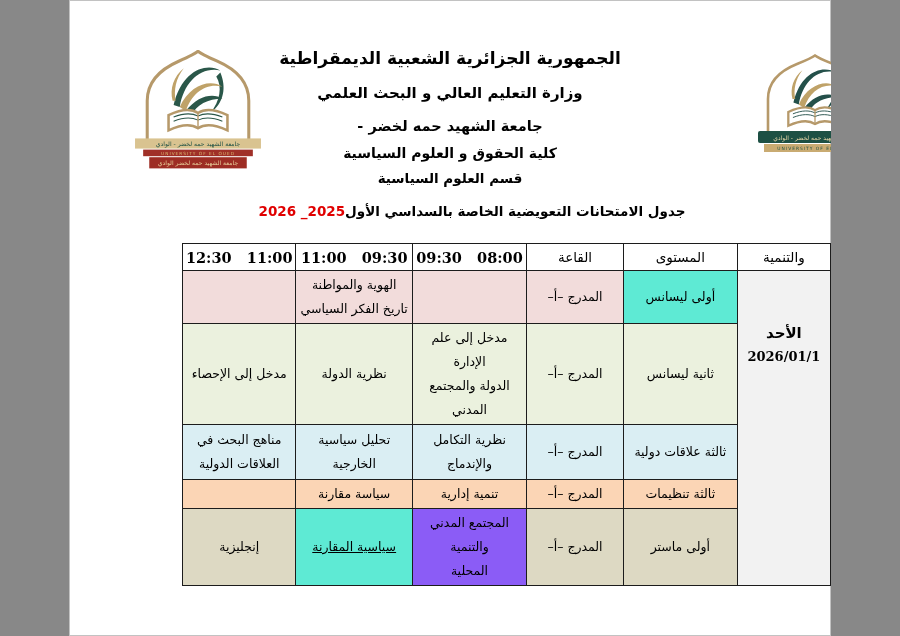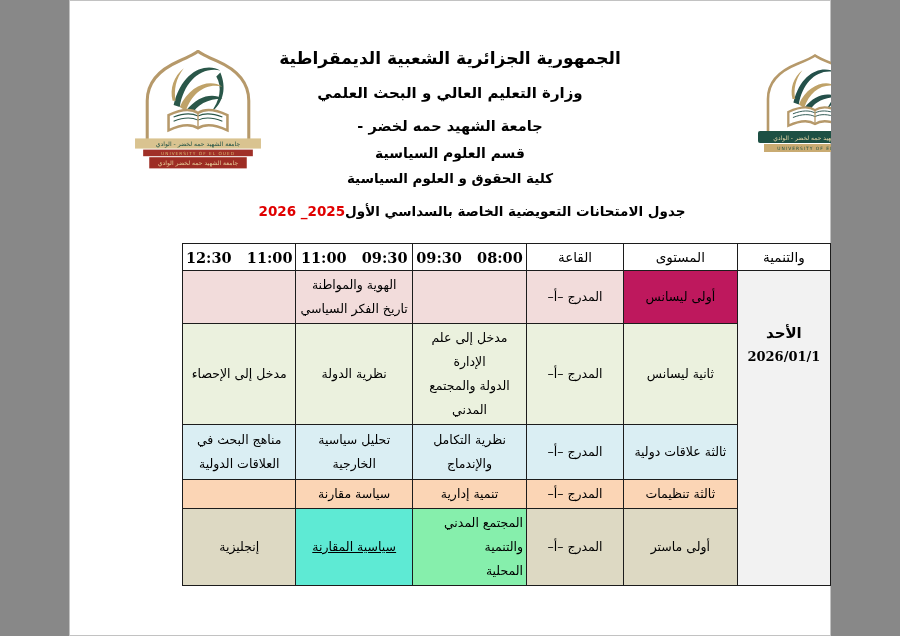--- a/index.html
+++ b/index.html
@@ -102,22 +102,22 @@
       <text x="59" y="84.6" font-size="6" fill="#e8d7a8" text-anchor="middle">جامعة الشهيد حمه لخضر - الوادي</text>
       <rect x="8" y="89" width="102" height="8" fill="#c9ab72"></rect>
       <text x="59" y="95.2" font-size="4.4" fill="#1d5044" text-anchor="middle" letter-spacing="1">UNIVERSITY OF EL OUED</text>
     </svg>
   </div>
 
   <div class="org">
     <div class="org-line">الجمهورية الجزائرية الشعبية الديمقراطية</div>
     <div class="org-line">وزارة التعليم العالي و البحث العلمي</div>
     <div class="org-line">- جامعة الشهيد حمه لخضر</div>
+    <div class="org-line">كلية الحقوق و العلوم السياسية</div>
     <div class="org-line">قسم العلوم السياسية</div>
-    <div class="org-line">كلية الحقوق و العلوم السياسية</div>
   </div>
 
   <div class="title"><span>جدول الامتحانات التعويضية الخاصة بالسداسي الأول</span><span style="color: rgb(224, 0, 0);">2025_ 2026</span></div>
 
   <div class="schedule">
     <table>
       <colgroup>
         <col style="width:97px">
           <col style="width:118px">
           <col style="width:112px">
@@ -132,21 +132,21 @@
         <th>القاعة</th>
         <th class="slot-head">09:30   08:00</th>
         <th class="slot-head">11:00   09:30</th>
         <th class="slot-head">12:30   11:00</th>
       </tr>
       <tr class="r0">
         <td class="day-cell" rowspan="5" style="background-color: rgb(242, 242, 242);">
           <div>الأحد</div>
           <div class="date">2026/01/1</div>
         </td>
-        <td class="level" style="background-color: #be185d;">أولى ليسانس</td>
+        <td class="level" style="background-color: #5eead4;">أولى ليسانس</td>
         <td class="room" style="background-color: rgb(242, 220, 219);">المدرج –أ–</td>
         <td class="subject" style="background-color: rgb(242, 220, 219);"></td>
         <td class="subject" style="background-color: rgb(242, 220, 219);">الهوية والمواطنة
 تاريخ الفكر السياسي</td>
         <td class="subject" style="background-color: rgb(242, 220, 219);"></td>
       </tr>
       <tr class="r1">
         <td class="level" style="background-color: rgb(235, 241, 222);">ثانية ليسانس</td>
         <td class="room" style="background-color: rgb(235, 241, 222);">المدرج –أ–</td>
         <td class="subject" style="background-color: rgb(235, 241, 222);">مدخل إلى علم الإدارة
@@ -167,21 +167,21 @@
       <tr class="r3">
         <td class="level" style="background-color: rgb(251, 213, 181);">ثالثة تنظيمات</td>
         <td class="room" style="background-color: rgb(251, 213, 181);">المدرج –أ–</td>
         <td class="subject" style="background-color: rgb(251, 213, 181);">تنمية إدارية</td>
         <td class="subject" style="background-color: rgb(251, 213, 181);">سياسة مقارنة</td>
         <td class="subject" style="background-color: rgb(251, 213, 181);"></td>
       </tr>
       <tr class="r4">
         <td class="level" style="background-color: rgb(221, 217, 195);">أولى ماستر</td>
         <td class="room" style="background-color: rgb(221, 217, 195);">المدرج –أ–</td>
-        <td class="subject" style="background-color: #86efac; text-align: right;">المجتمع المدني والتنمية
+        <td class="subject" style="background-color: #8b5cf6;">المجتمع المدني والتنمية
 المحلية</td>
         <td class="subject" style="background-color: #5eead4; text-decoration: underline;">سياسية المقارنة</td>
         <td class="subject" style="background-color: rgb(221, 217, 195);">إنجليزية</td>
       </tr>
     </tbody>
       </table>
   </div>
 
 </div>
 

